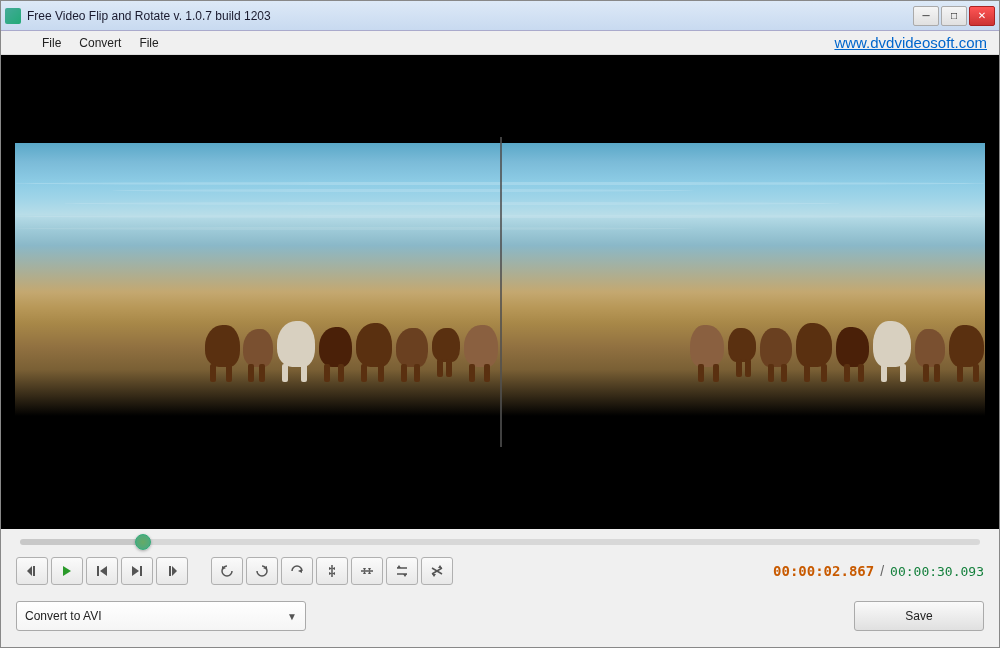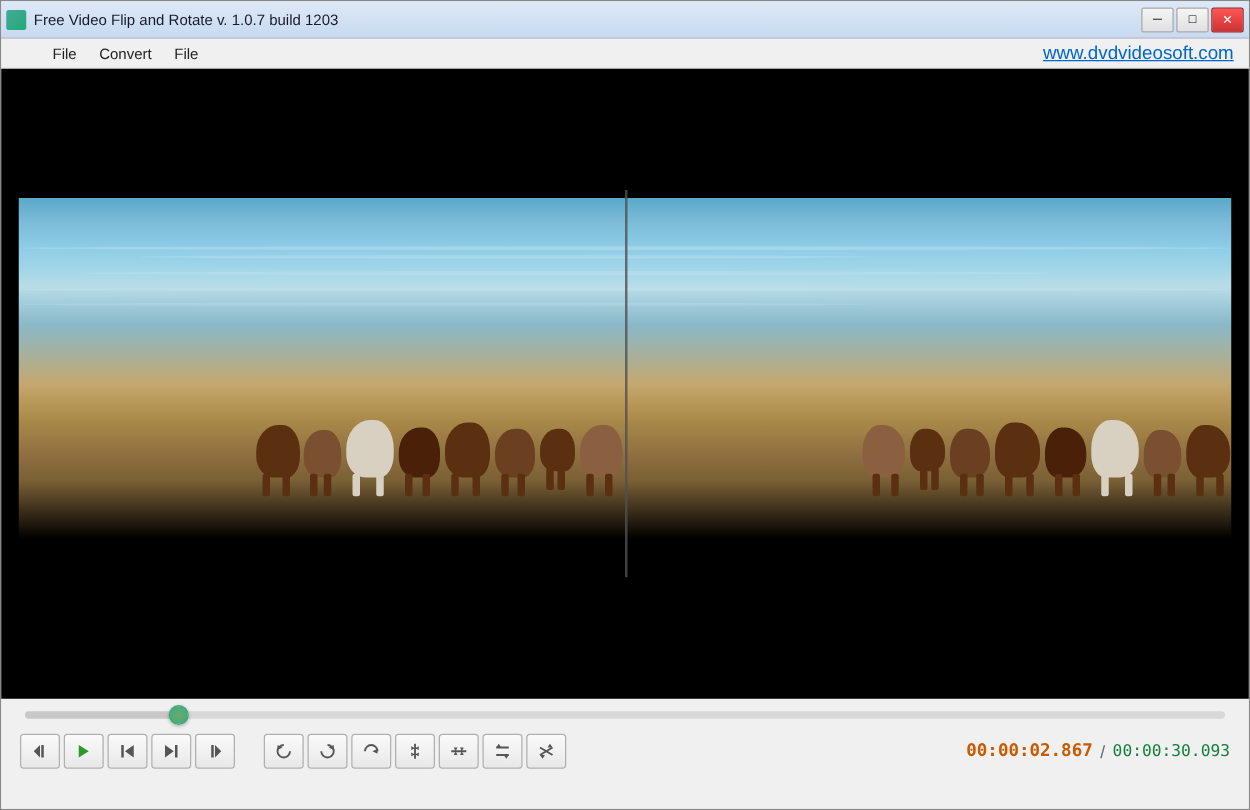--- a/index.html
+++ b/index.html
@@ -549,15 +549,22 @@
       </div>
 
       <div class="time-display">
         <span class="time-current">00:00:02.867</span>
         <span class="time-separator">/</span>
         <span class="time-total">00:00:30.093</span>
       </div>
     </div>
 
     <div class="bottom-bar">
+      <div class="format-select">
+        <span class="format-select-text">Convert to AVI</span>
+        <span class="format-select-arrow">▼</span>
+      </div>
+      <button class="save-btn">
+        <span>Save</span>
+      </button>
     </div>
   </div>
 </div>
 
 </body></html>

